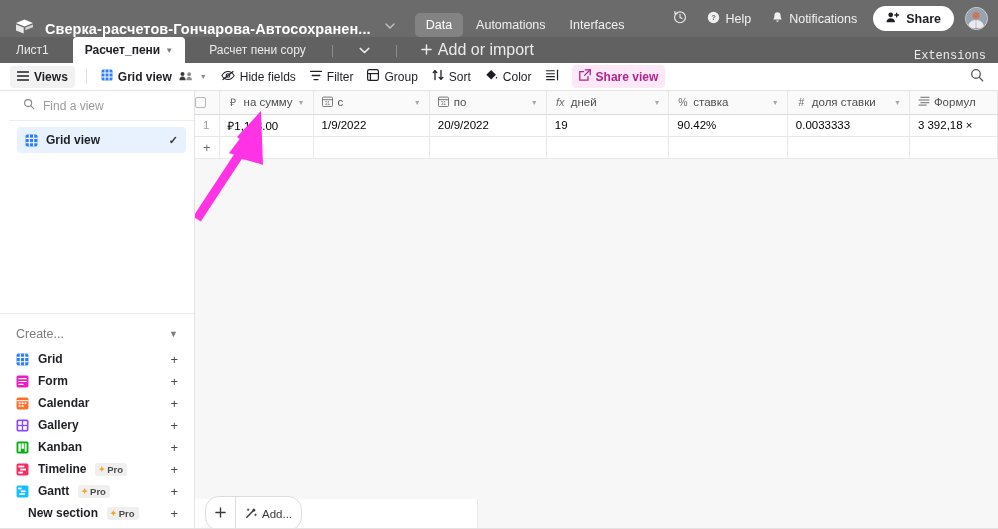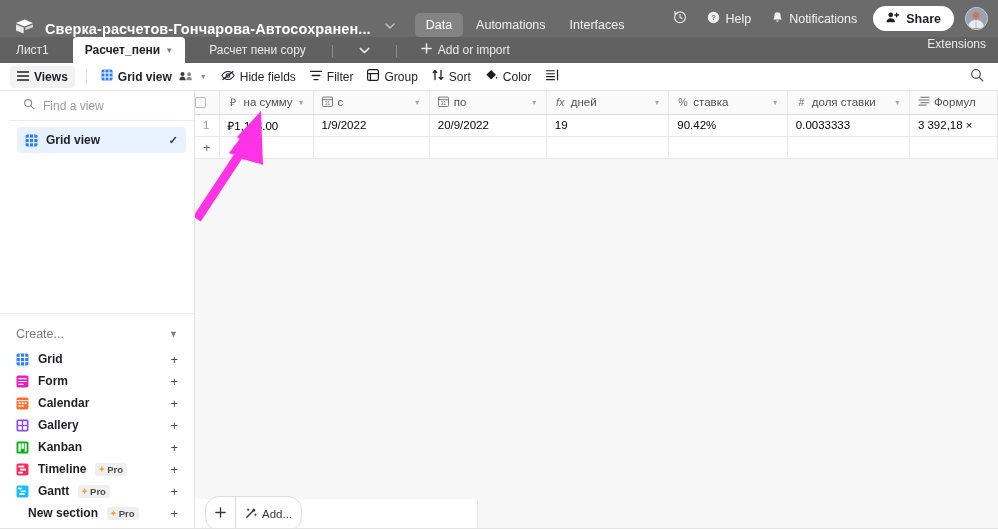--- a/index.html
+++ b/index.html
@@ -85,26 +85,26 @@
   }
   .tab.active {
     background: #ffffff; color: #1d1f25;
     font-weight: bold;
     border-radius: 4px 4px 0 0;
   }
   .tab-caret { opacity: .6; font-size: 8px; }
   .tabdivider { width:1px; height:12px; background:#8d8d8d; margin:0 2px 6px; align-self:flex-end; }
   .tab-add {
     height:26px; display:flex; align-items:center; gap:6px;
-    padding:0 10px; font-size:12px; color:#ebebeb; white-space:nowrap;
+    padding:0 10px; font-size:16px; color:#ebebeb; white-space:nowrap;
   }
   .ext-tab {
     position:absolute; right:0; bottom:0; height:26px;
-    display:flex; align-items:flex-start; padding:0 12px;
-    font-size:12px; color:#ebebeb;
+    display:flex; align-items:flex-end; padding:0 12px;
+    font-size:12px; color:#ebebeb;font-family:Liberation Mono, monospace;
   }
 
   
   .toolbar {
     height: 28px;
     background: #ffffff;
     border-bottom: 1px solid #e3e3e3;
     display: flex; align-items: center;
     padding: 0 8px 0 10px;
     position: relative;
@@ -421,20 +421,30 @@
 
   <div class="tb-item">
     <span>
       <svg width="13" height="12" viewBox="0 0 14 12">
         <path d="M0.6 1.4 H9 M0.6 4.6 H9 M0.6 7.8 H9 M0.6 11 H9" stroke="#1d1f25" stroke-width="1.2" stroke-linecap="round"></path>
         <path d="M12.4 0.8 V11.2" stroke="#1d1f25" stroke-width="1.3" stroke-linecap="round"></path>
       </svg>
     </span>
   </div>
 
+  <div class="tb-item share-view">
+    <span>
+      <svg width="12" height="12" viewBox="0 0 12 12">
+        <path d="M6.2 0.8 H11.2 V5.8" stroke="#b0268e" stroke-width="1.3" fill="none" stroke-linecap="round"></path>
+        <path d="M11.2 0.8 L5.6 6.4" stroke="#b0268e" stroke-width="1.3" stroke-linecap="round"></path>
+        <path d="M9 7.6 V11.2 H0.8 V2.6 H4.6" stroke="#b0268e" stroke-width="1.3" fill="none" stroke-linecap="round"></path>
+      </svg>
+    </span>
+    <span>Share view</span>
+  </div>
 
   <div class="tb-search">
     <span>
       <svg width="14" height="14" viewBox="0 0 15 15">
         <circle cx="6.4" cy="6.4" r="4.6" stroke="#5a5a5a" stroke-width="1.4" fill="none"></circle>
         <path d="M9.9 9.9 L13.6 13.6" stroke="#5a5a5a" stroke-width="1.4" stroke-linecap="round"></path>
       </svg>
     </span>
   </div>
 </div>

